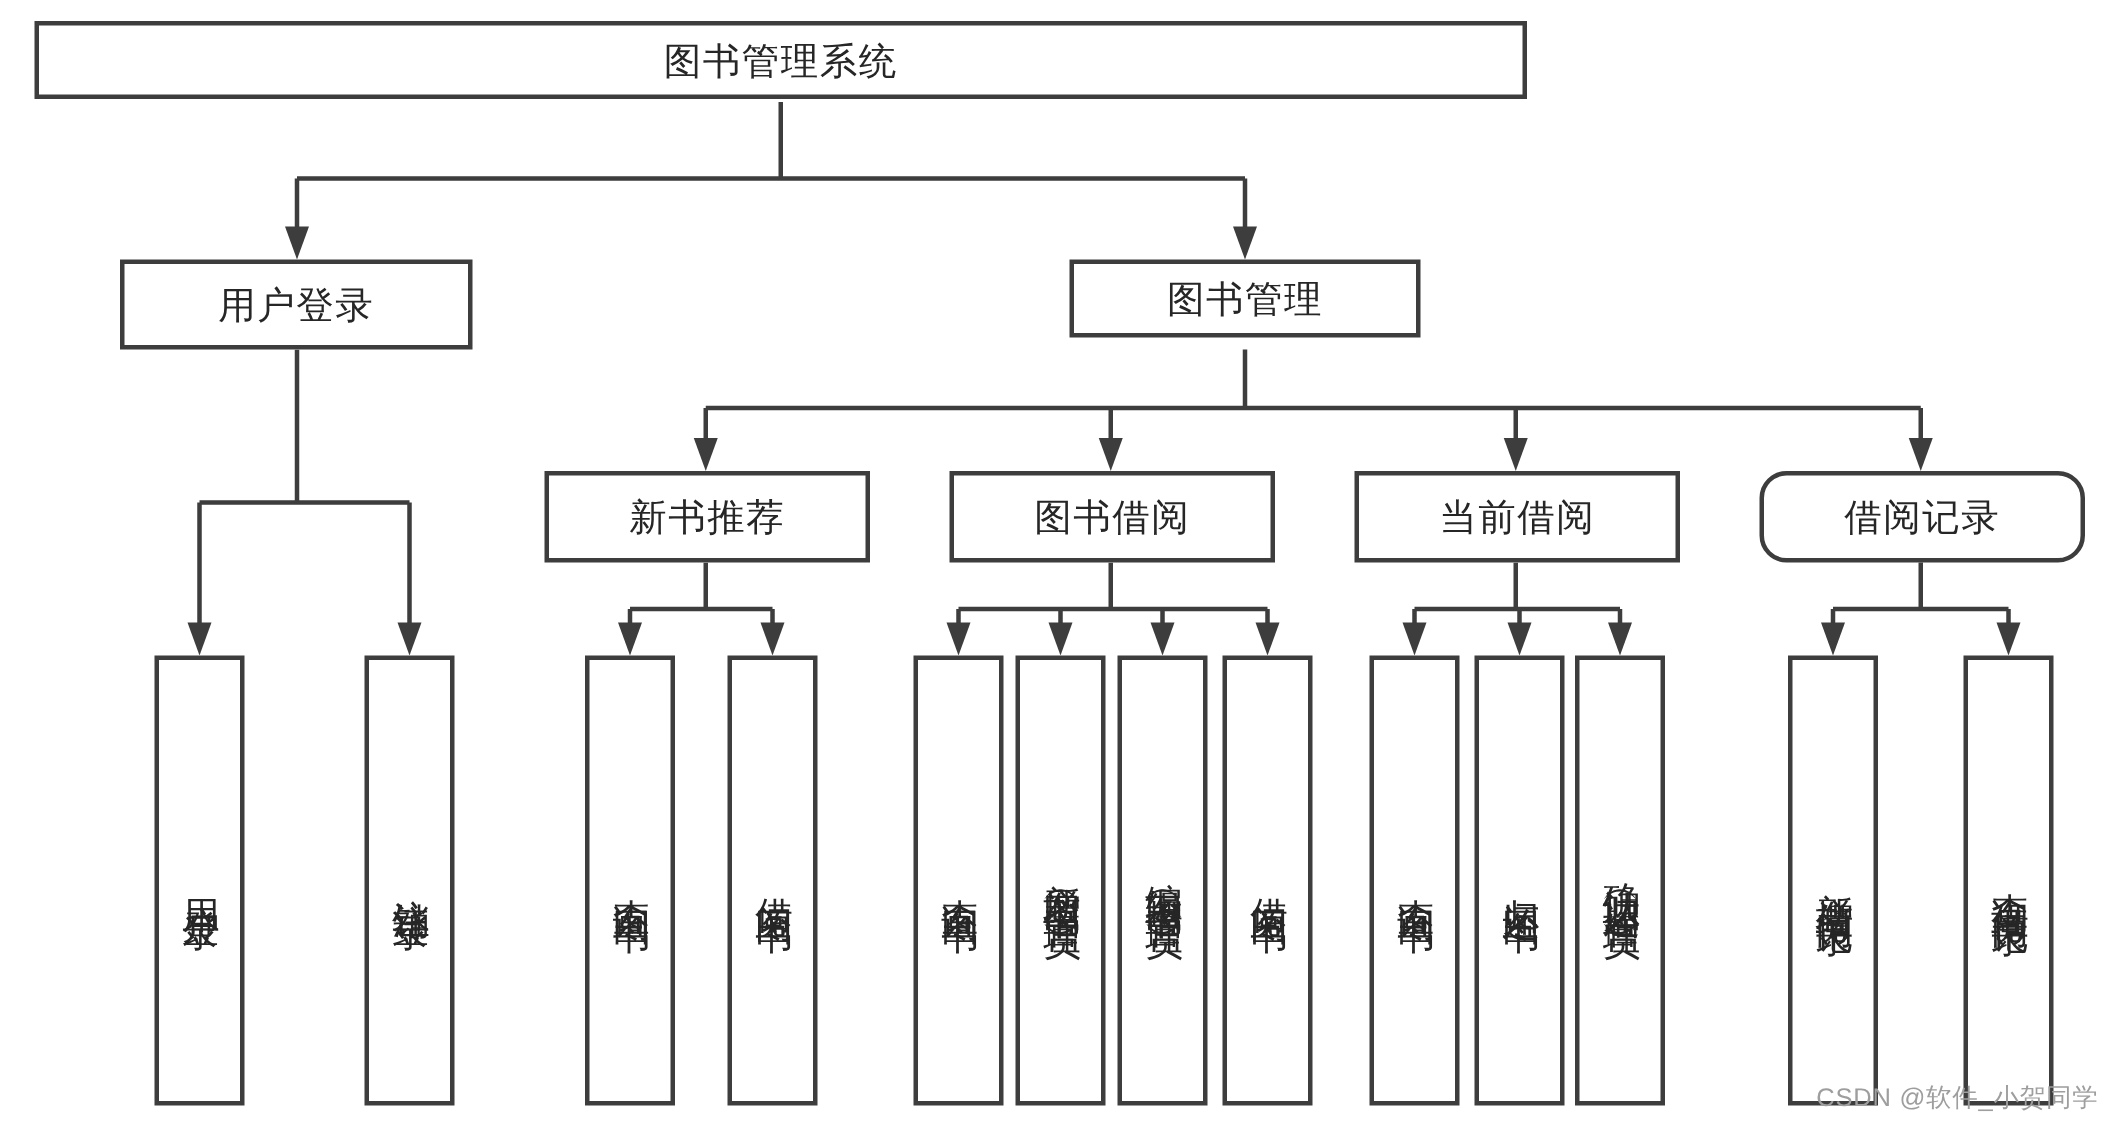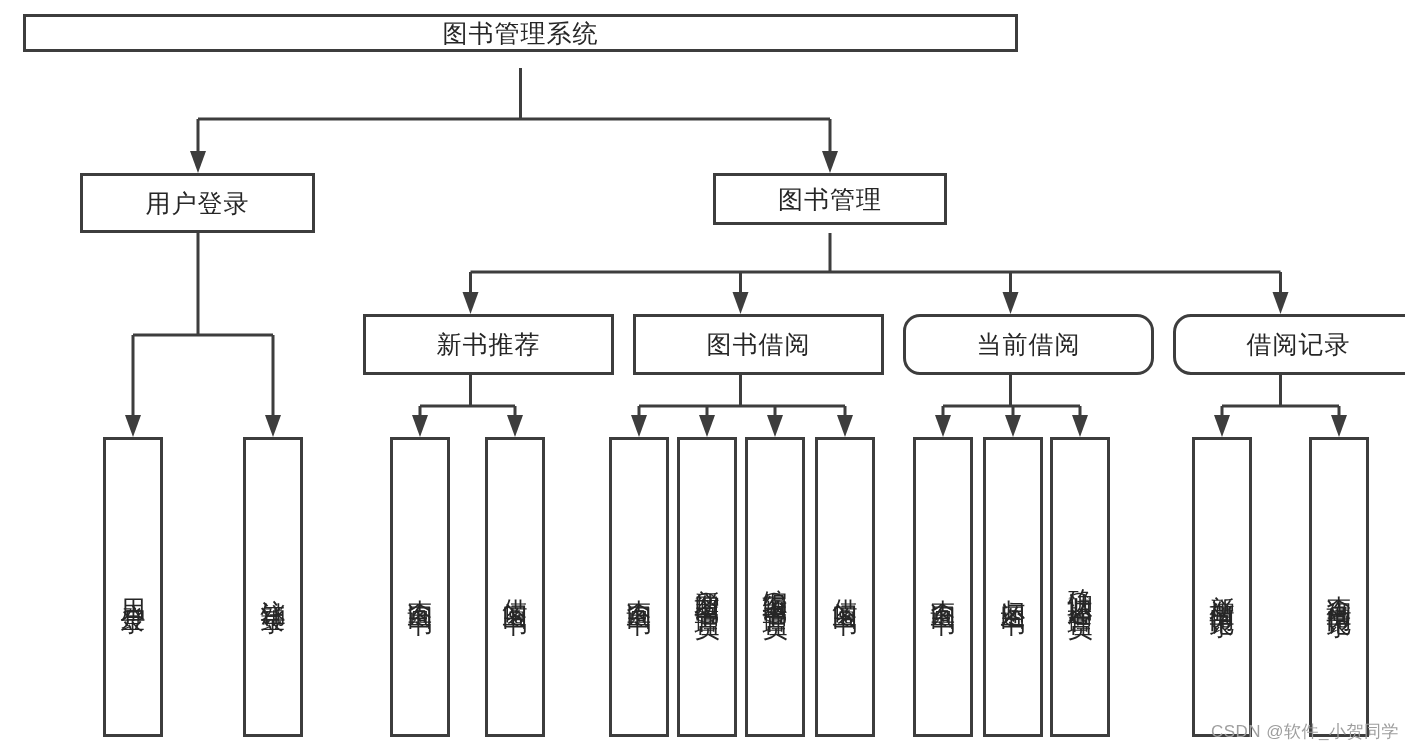--- a/index.html
+++ b/index.html
@@ -19,27 +19,27 @@
     background:#fff;display:flex;align-items:center;justify-content:center;
     color:var(--text);z-index:2;
   }
   .h-label{font-size:25px;letter-spacing:1px;white-space:nowrap;}
   .leaf span{
     writing-mode:vertical-rl;text-orientation:mixed;
     font-size:25px;letter-spacing:4px;line-height:1;white-space:nowrap;
     max-height:288px;
   }
   
-  .n-root{left:23px;top:14px;width:995px;height:38px;}
+  .n-root{left:23px;top:14px;width:995px;height:52px;}
   
   .n-l2a{left:80px;top:173px;width:235px;height:60px;}
   .n-l2b{left:713px;top:173px;width:234px;height:52px;}
   
-  .n-l3{top:314px;height:61px;width:251px;}
-  .n-l3a{left:363px;} .n-l3b{left:633px;text-align:right;} .n-l3c{left:903px;border-radius:17px;} .n-l3d{left:1173px;border-radius:18px;}
+  .n-l3{top:314px;height:61px;width:217px;}
+  .n-l3a{left:363px;} .n-l3b{left:633px;text-align:right;} .n-l3c{left:903px;} .n-l3d{left:1173px;border-radius:18px;}
   
   .leaf{top:437px;height:300px;width:60px;}
   .lf1{left:103px;}  .lf2{left:243px;}
   .lf3{left:390px;}  .lf4{left:485px;}
   .lf5{left:609px;}  .lf6{left:677px;}  .lf7{left:745px;}  .lf8{left:815px;}
   .lf9{left:913px;}  .lf10{left:983px;} .lf11{left:1050px;}
   .lf12{left:1192px;}.lf13{left:1309px;}
   .watermark{
     position:absolute;right:6px;bottom:4px;z-index:3;
     color:var(--wm);font-size:17px;letter-spacing:0.5px;white-space:nowrap;

